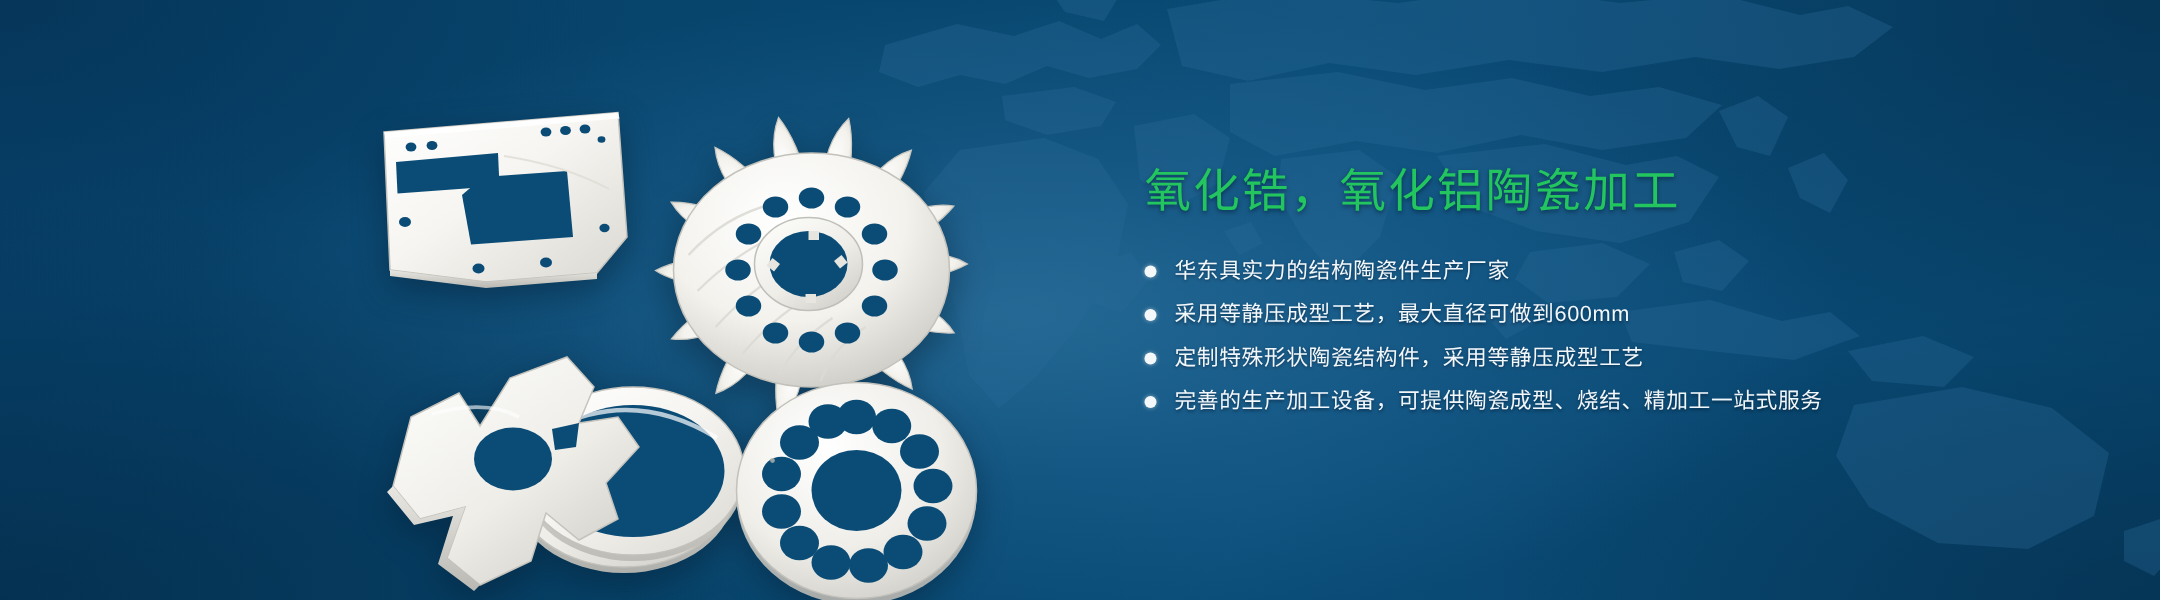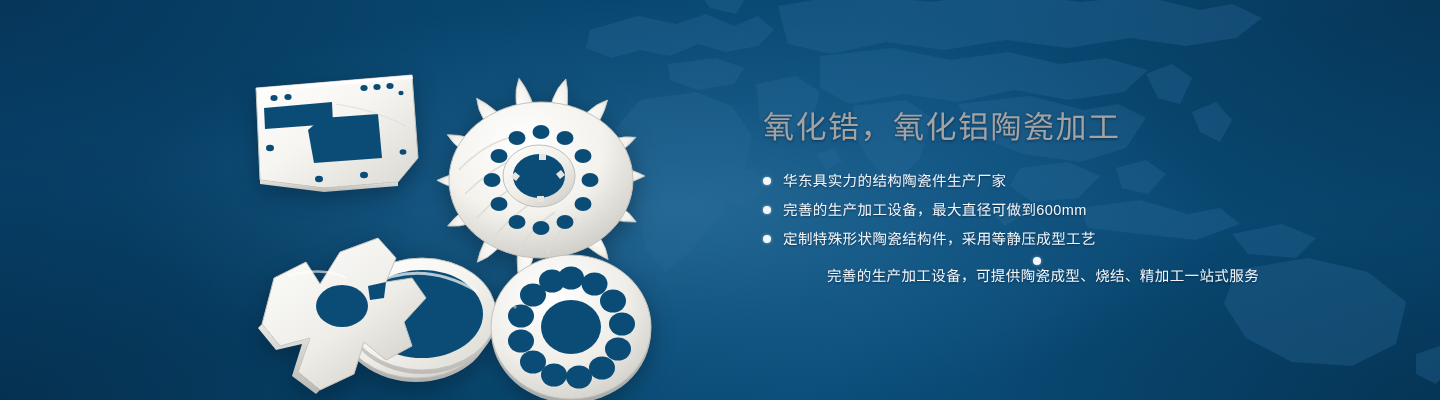--- a/index.html
+++ b/index.html
@@ -44,32 +44,32 @@
     position:absolute;left:236px;top:30px;width:500px;height:370px;
   }
   .products svg{width:100%;height:100%;display:block;
     filter:drop-shadow(0 7px 11px rgba(2,26,46,0.45));}
 
   
   .copy{
     position:absolute;left:763px;top:108px;width:560px;
   }
   .headline{
-    font-size:31px;line-height:40px;color:#a3a3a3;letter-spacing:1.5px;
+    font-size:31px;line-height:40px;color:#22c55e;letter-spacing:1.5px;
     font-weight:400;margin:0 0 22px 0;white-space:nowrap;
     text-shadow:0 1px 3px rgba(0,20,40,.55);
   }
   .bullets{list-style:none;margin:0;padding:0;text-align:right;}
   .bullets li{
     display:flex;align-items:center;
     font-size:14.5px;line-height:22px;color:#f2f7fb;
     margin:0 0 7px 0;letter-spacing:.4px;white-space:nowrap;
     text-shadow:0 1px 2px rgba(0,18,36,.5);
   }
-  .bullets li:last-child{margin-bottom:0;flex-direction:column;}
+  .bullets li:last-child{margin-bottom:0;}
   .dot{
     width:8px;height:8px;border-radius:50%;
     background:#f4f8fb;flex:0 0 8px;margin-right:12px;
     box-shadow:0 0 3px rgba(255,255,255,.5);
   }
 </style>
 </head>
 <body>
 
 <div class="banner">
@@ -311,21 +311,21 @@
 
   <div class="copy">
     <h1 class="headline">氧化锆，氧化铝陶瓷加工</h1>
     <ul class="bullets">
       <li>
         <span class="dot"></span>
         <span>华东具实力的结构陶瓷件生产厂家</span>
       </li>
       <li>
         <span class="dot"></span>
-        <span>完善的生产加工设备，最大直径可做到600mm</span>
+        <span>采用等静压成型工艺，最大直径可做到600mm</span>
       </li>
       <li>
         <span class="dot"></span>
         <span>定制特殊形状陶瓷结构件，采用等静压成型工艺</span>
       </li>
       <li>
         <span class="dot"></span>
         <span>完善的生产加工设备，可提供陶瓷成型、烧结、精加工一站式服务</span>
       </li>
     </ul>

